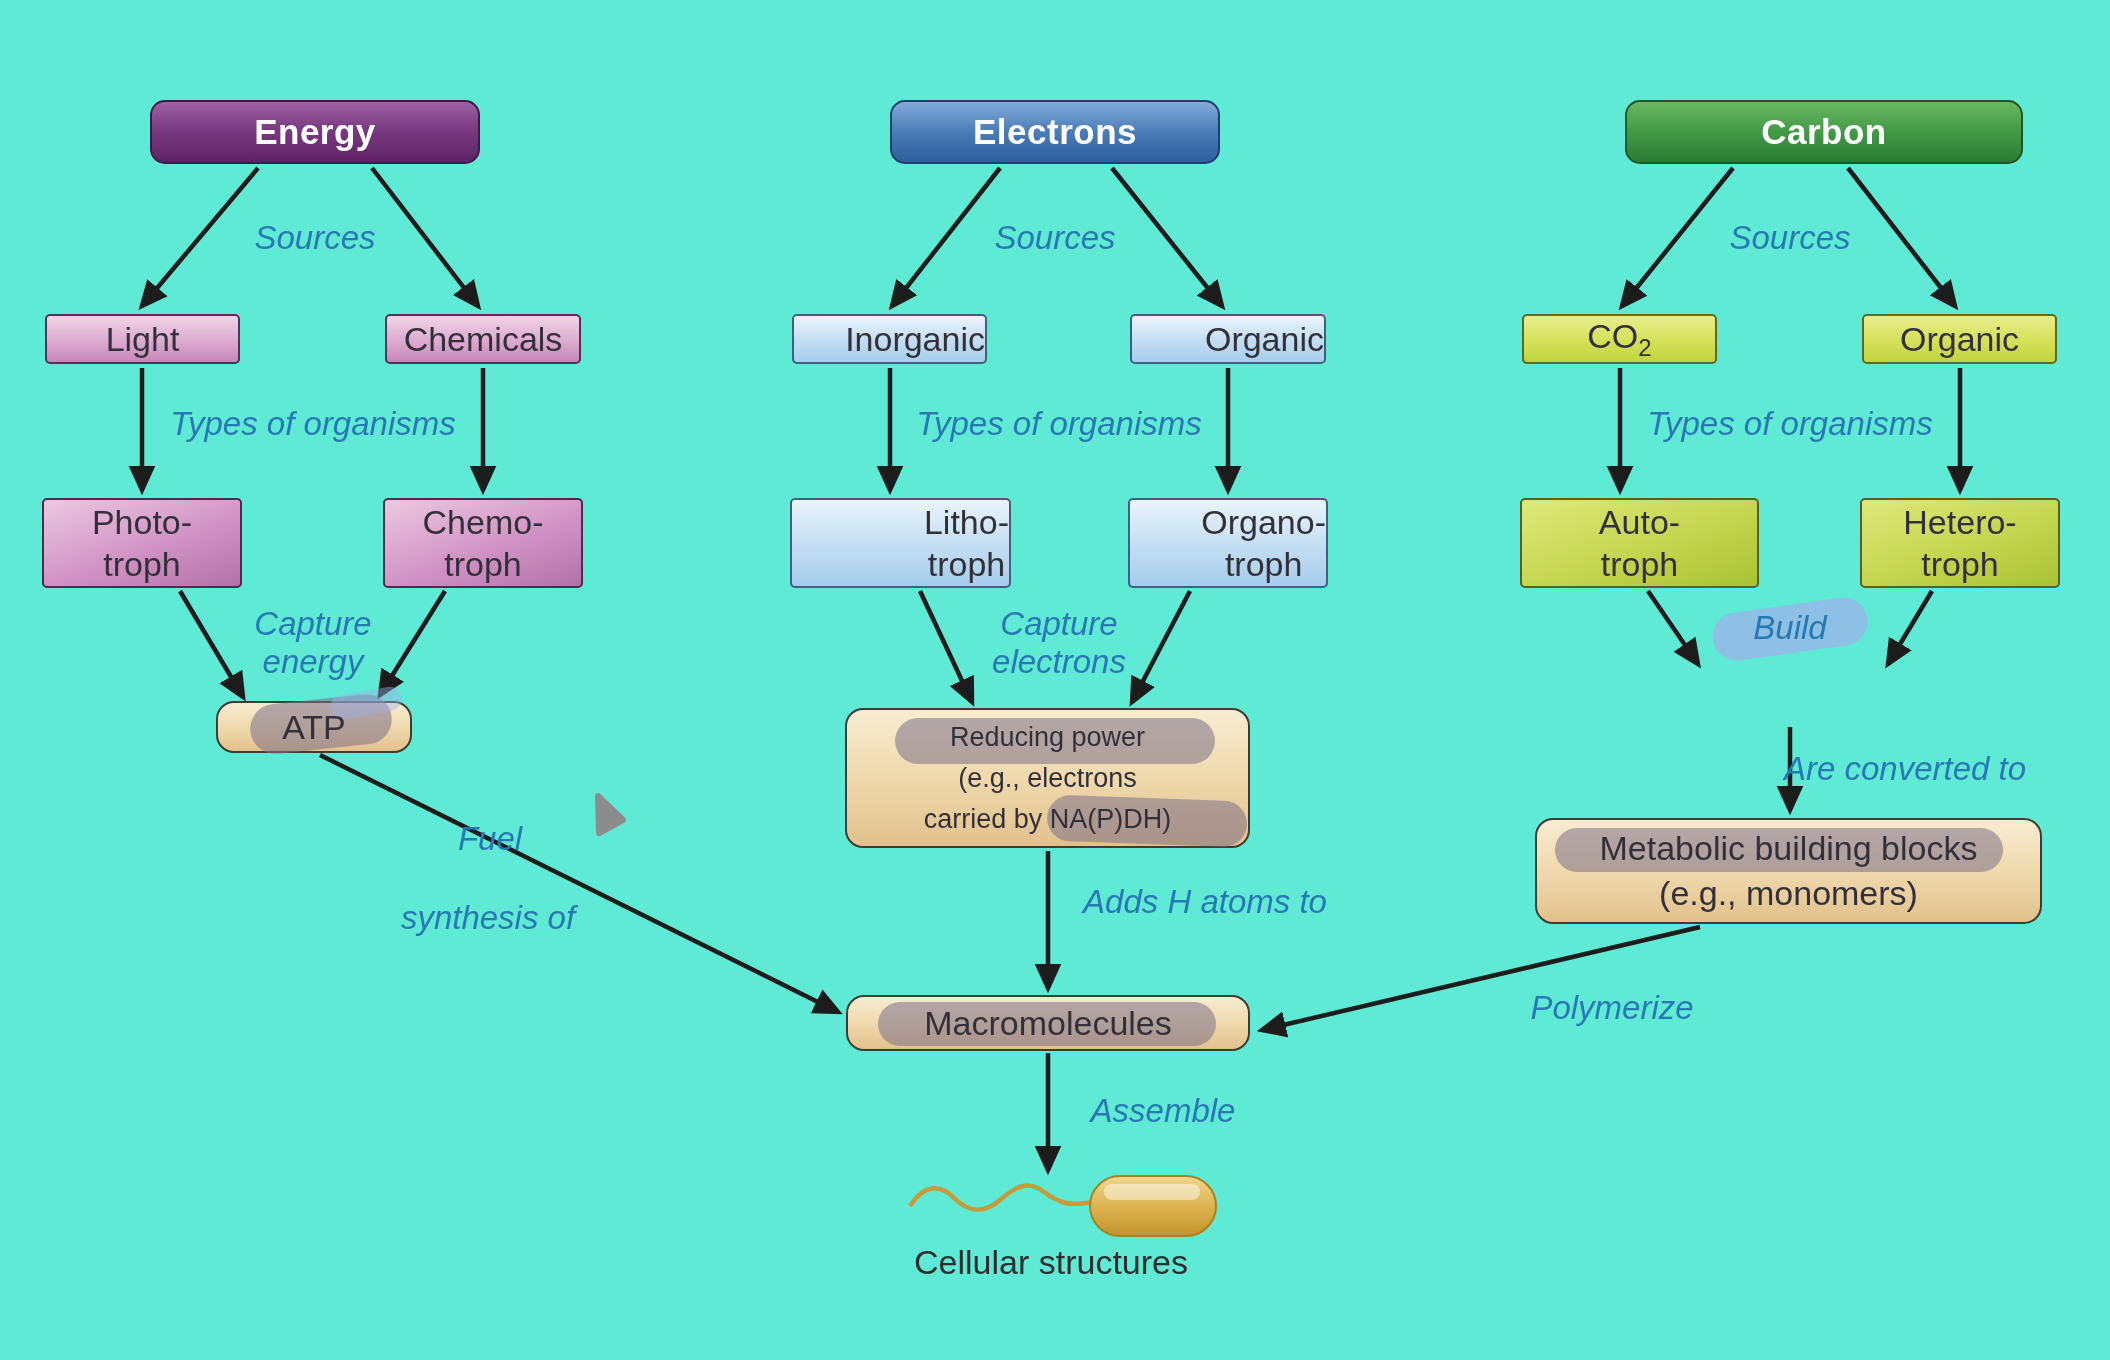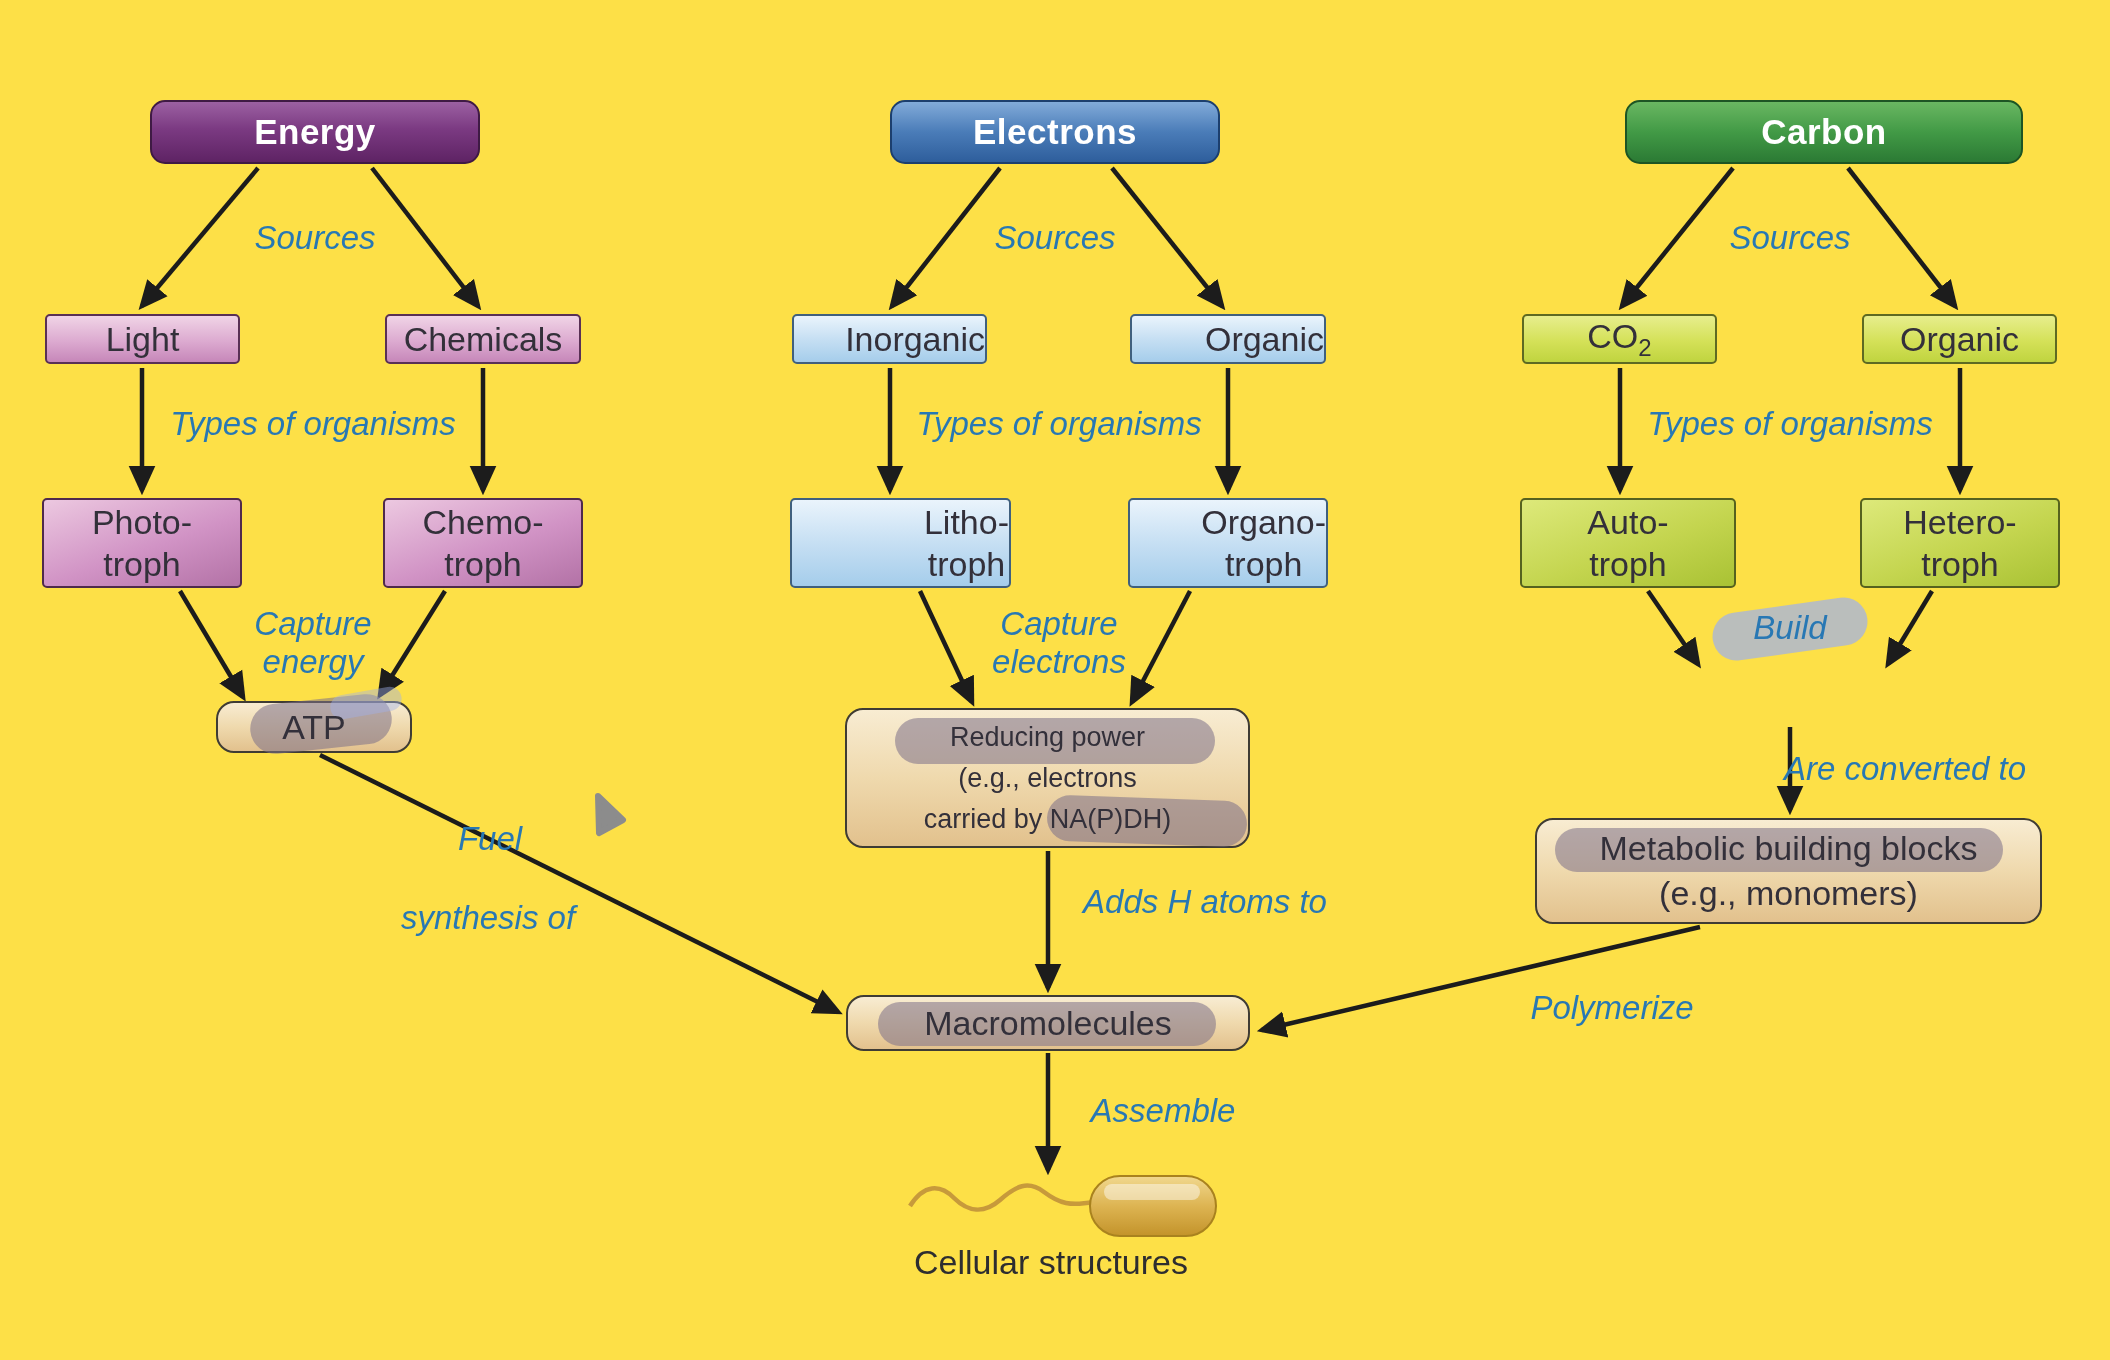--- a/index.html
+++ b/index.html
@@ -1,16 +1,16 @@
 <!DOCTYPE html>
 <html><head>
 <meta charset="utf-8">
 <style>
   html,body{margin:0;padding:0;background:#fff;}
-  .canvas{position:relative;width:2110px;height:1360px;background:#fde047;overflow:hidden;
+  .canvas{position:relative;width:2110px;height:1360px;background:#5eead4;overflow:hidden;
           font-family:"Liberation Sans", sans-serif;}
   svg.overlay{position:absolute;left:0;top:0;z-index:0;}
   .box{position:absolute;box-sizing:border-box;display:flex;align-items:center;justify-content:center;
        text-align:center;font-size:34px;color:#33303a;border:2.5px solid #4a3347;border-radius:5px;z-index:1;}
   .hdr{font-weight:bold;color:#ffffff;font-size:35px;letter-spacing:.5px;border-radius:15px;}
   .hdr.purple{background:linear-gradient(180deg,#9c61a2 0%,#7b3a82 45%,#5e2364 100%);border-color:#3f1a44;}
   .hdr.blue{background:linear-gradient(180deg,#82abd9 0%,#4a7cb8 50%,#2e5e9c 100%);border-color:#1c3f6e;}
   .hdr.green{background:linear-gradient(180deg,#6ab762 0%,#429a46 50%,#2b7a34 100%);border-color:#1d5524;}
   .pink{background:linear-gradient(180deg,#f0d4e6 0%,#dcaad0 55%,#c687b9 100%);border-color:#593055;}
   .pink2{background:linear-gradient(160deg,#ecc8e0 0%,#d193c5 55%,#b372a6 100%);border-color:#4f2a4c;}
@@ -150,21 +150,21 @@
     <span class="boxtext">Carbon</span>
   </div>
   <div class="lbl" style="left:1790px;top:238px">Sources</div>
   <div class="box ygreen" style="left:1522px;top:314px;width:195px;height:50px">
     <span class="boxtext"><span>CO</span><sub style="font-size:24px">2</sub></span>
   </div>
   <div class="box ygreen" style="left:1862px;top:314px;width:195px;height:50px">
     <span class="boxtext">Organic</span>
   </div>
   <div class="lbl" style="left:1790px;top:424px">Types of organisms</div>
-  <div class="box ygreen2" style="left:1520px;top:498px;width:216px;height:90px">
+  <div class="box ygreen2" style="left:1520px;top:498px;width:239px;height:90px">
     <div class="stack boxtext">
       <span>Auto-</span>
       <span>troph</span>
     </div>
   </div>
   <div class="box ygreen2" style="left:1860px;top:498px;width:200px;height:90px">
     <div class="stack boxtext">
       <span>Hetero-</span>
       <span>troph</span>
     </div>

